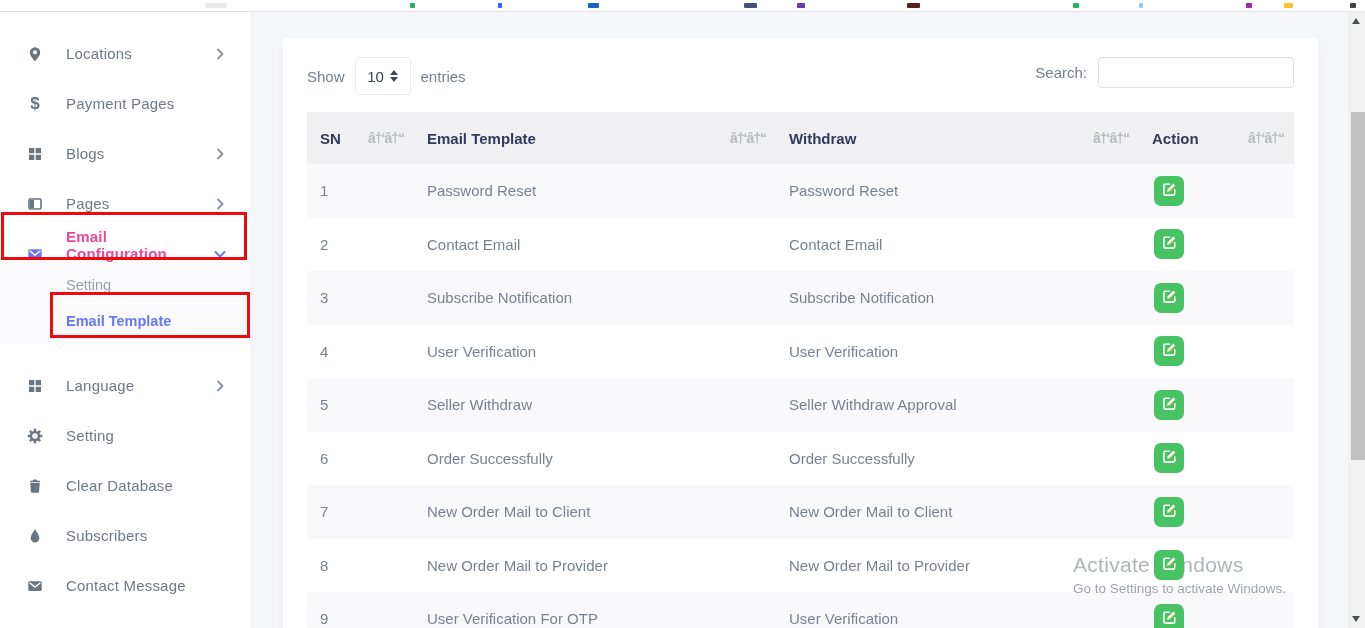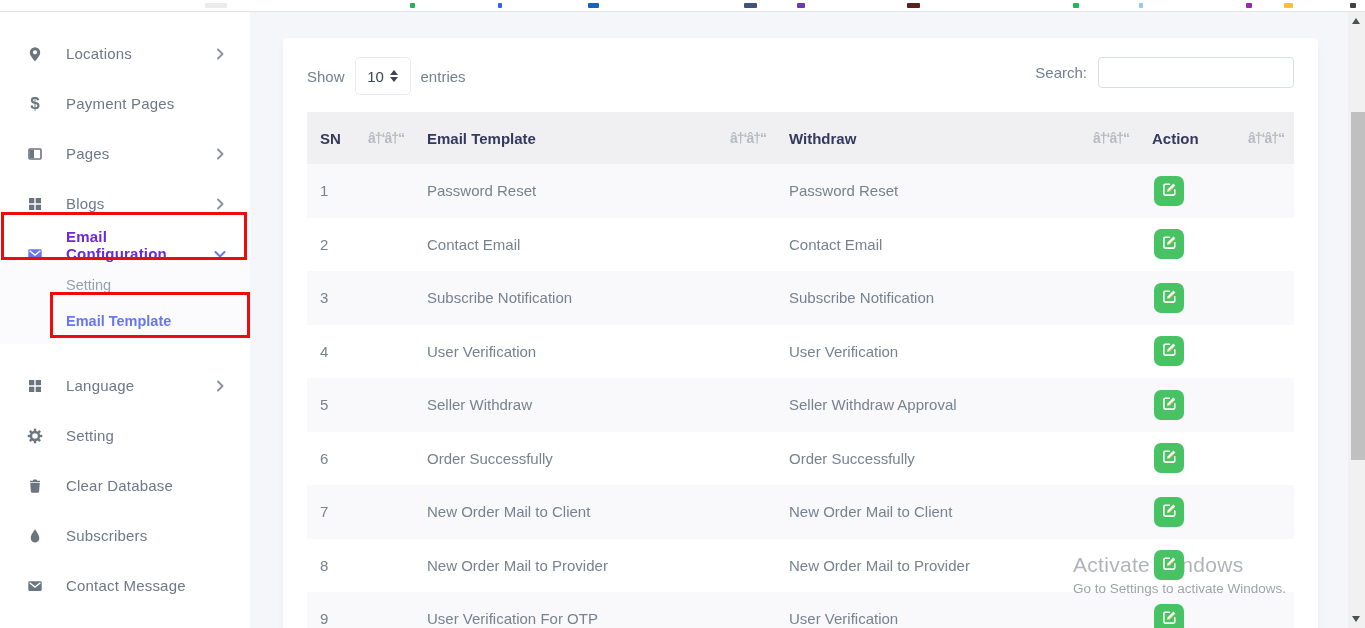--- a/index.html
+++ b/index.html
@@ -11,21 +11,21 @@
   .fav{position:absolute;top:3px;height:5px;border-radius:1px;}
 
   
   .sidebar{position:absolute;top:12px;left:0;width:250px;bottom:0;background:#fff;z-index:5;}
   .sidebar-item{height:50px;display:flex;align-items:flex-end;padding:0 22px 0 27px;cursor:pointer;}
   .si-icon{width:16px;height:16px;flex:0 0 16px;display:flex;color:#6a7580;}
   .si-icon svg{width:16px;height:16px;}
   .si-label{margin-left:23px;font-size:15px;color:#6e7888;letter-spacing:.2px;}
   .si-chev{margin-left:auto;width:16px;height:16px;color:#8b95a1;display:flex;}
   .si-chev svg{width:16px;height:16px;}
-  .sidebar-item.active .si-label{color:#6d28d9;font-weight:700;}
+  .sidebar-item.active .si-label{color:#ec4899;font-weight:700;}
   .sidebar-item.active .si-icon,.sidebar-item.active .si-chev{color:#6777ef;}
   .dollar{font-size:17px;font-weight:700;color:#6a7580;line-height:16px;width:16px;text-align:center;}
   .submenu{background:#fbfbfd;padding:5px 0;}
   .submenu-item{height:36px;display:flex;align-items:center;padding-left:66px;font-size:14.5px;color:#99a0ac;cursor:pointer;}
   .submenu-item.active{color:#6777ef;font-weight:700;}
 
   
   .ann{position:absolute;border:3px solid #ee0b0b;z-index:12;pointer-events:none;}
   .ann1{left:1px;top:212px;width:240px;height:42px;}
   .ann2{left:50px;top:292px;width:194px;height:40px;}
@@ -107,39 +107,39 @@
           </span>
         </div>
         <div class="sidebar-item">
           <span class="si-icon">
             <span class="dollar">$</span>
           </span>
           <span class="si-label">Payment Pages</span>
         </div>
         <div class="sidebar-item">
           <span class="si-icon">
+            <svg viewBox="0 0 16 16" fill="currentColor">
+              <path d="M2 2h5.3v5.3H2zM8.7 2H14v5.3H8.7zM2 8.7h5.3V14H2zM8.7 8.7H14V14H8.7z"></path>
+            </svg>
+          </span>
+          <span class="si-label">Blogs</span>
+          <span class="si-chev">
+            <svg viewBox="0 0 16 16" fill="none" stroke="currentColor" stroke-width="2" stroke-linecap="round" stroke-linejoin="round">
+              <path d="M6 3.5l4.5 4.5L6 12.5"></path>
+            </svg>
+          </span>
+        </div>
+        <div class="sidebar-item">
+          <span class="si-icon">
             <svg viewBox="0 0 16 16">
               <rect x="2" y="3" width="12" height="10" rx="1" fill="none" stroke="currentColor" stroke-width="1.6"></rect>
               <path d="M2.8 3.8h4.2v8.4H2.8z" fill="currentColor"></path>
             </svg>
           </span>
           <span class="si-label">Pages</span>
-          <span class="si-chev">
-            <svg viewBox="0 0 16 16" fill="none" stroke="currentColor" stroke-width="2" stroke-linecap="round" stroke-linejoin="round">
-              <path d="M6 3.5l4.5 4.5L6 12.5"></path>
-            </svg>
-          </span>
-        </div>
-        <div class="sidebar-item">
-          <span class="si-icon">
-            <svg viewBox="0 0 16 16" fill="currentColor">
-              <path d="M2 2h5.3v5.3H2zM8.7 2H14v5.3H8.7zM2 8.7h5.3V14H2zM8.7 8.7H14V14H8.7z"></path>
-            </svg>
-          </span>
-          <span class="si-label">Blogs</span>
           <span class="si-chev">
             <svg viewBox="0 0 16 16" fill="none" stroke="currentColor" stroke-width="2" stroke-linecap="round" stroke-linejoin="round">
               <path d="M6 3.5l4.5 4.5L6 12.5"></path>
             </svg>
           </span>
         </div>
         <div class="sidebar-item active">
           <span class="si-icon">
             <svg viewBox="0 0 16 16">
               <rect x="1.3" y="3.3" width="13.4" height="9.6" rx="1.3" fill="currentColor"></rect>

